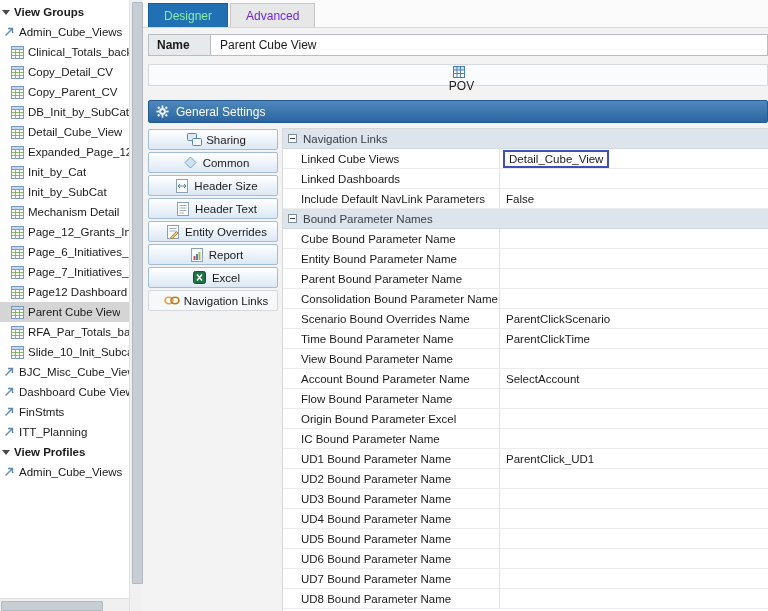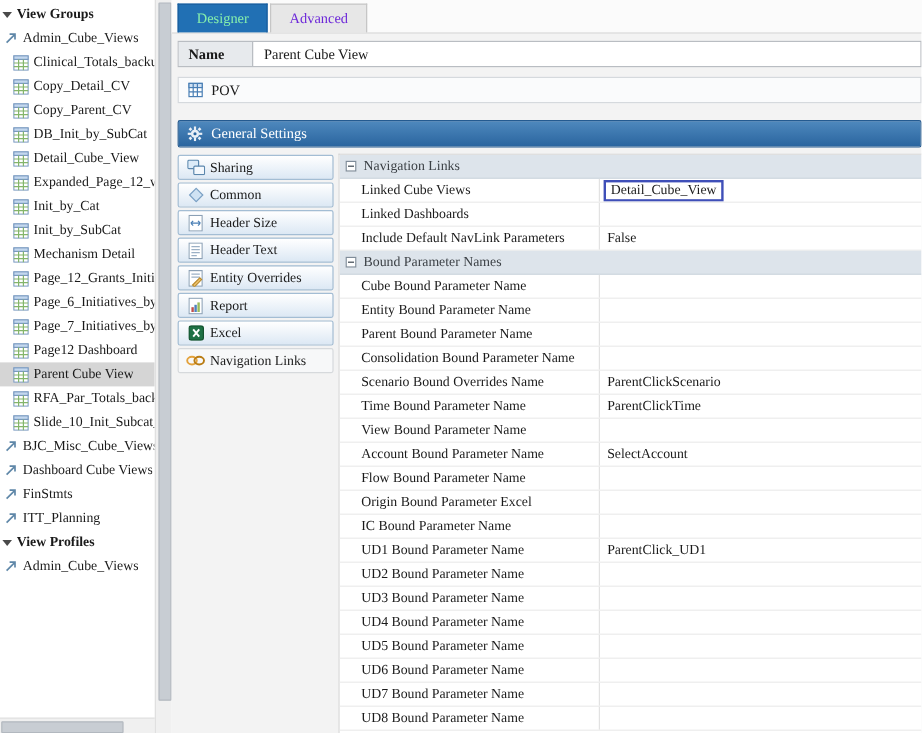--- a/index.html
+++ b/index.html
@@ -1,18 +1,18 @@
 <!DOCTYPE html>
 <html><head>
 <meta charset="utf-8">
 <style>
   html,body { margin:0; padding:0; }
   .app {
     position:relative; width:768px; height:611px; background:#ffffff;
-    font-family:Liberation Serif, serif; font-size:12px; color:#1a1a1a;
+    font-family:Liberation Sans, sans-serif; font-size:12px; color:#1a1a1a;
     overflow:hidden;
   }
   
   .tree-panel { position:absolute; left:0; top:0; width:129px; height:598px; background:#fff; overflow:hidden; }
   .tree-items { padding-top:2px; }
   .tree-row { height:20px; display:flex; align-items:center; white-space:nowrap; overflow:hidden; font-size:11.5px; cursor:default; }
   .tree-row.root { padding-left:2px; }
   .tree-row.group { padding-left:3px; }
   .tree-row.view { padding-left:11px; }
   .tree-row.selected { background:#d5d5d5; }
@@ -29,30 +29,30 @@
   .main { position:absolute; left:143px; top:0; width:625px; height:611px; background:#f3f3f3; }
   .tab-bar { height:28px; background:#fbfbfb; border-bottom:1px solid #d8d8d8; display:flex; align-items:stretch; padding-left:5px; box-sizing:border-box; }
   .tab { padding:0 15px; display:flex; align-items:center; font-size:12px; margin-top:3px; cursor:default; }
   .tab.active { background:#2170b4; color:#86efac; border:1px solid #1a5e9e; border-bottom:none; }
   .tab.inactive { background:#e7e7e7; border:1px solid #c6c6c6; border-bottom:none; color:#6d28d9; margin-left:2px; }
 
   .name-row { margin:6px 0 0 5px; height:22px; width:620px; display:flex; border:1px solid #b9bdc2; background:#fff; box-sizing:border-box; }
   .name-label { width:62px; flex:none; background:#e7eaed; border-right:1px solid #b9bdc2; font-weight:bold; display:flex; align-items:center; padding-left:8px; box-sizing:border-box; }
   .name-value { flex:1; display:flex; align-items:center; padding-left:9px; }
 
-  .pov-row { margin:8px 0 0 5px; height:22px; width:620px; box-sizing:border-box; background:#fafbfc; border:1px solid #d5d9dd; display:flex; align-items:center; padding-left:7px; }
+  .pov-row { margin:8px 0 0 5px; height:22px; width:620px; box-sizing:border-box; background:#fafbfc; border:1px solid #d5d9dd; display:flex; align-items:center; padding-left:7px;flex-direction:column; }
   .pov-icon { margin-right:6px; display:inline-flex; }
 
   .gs-bar { margin:14px 0 0 5px; height:23px; width:620px; box-sizing:border-box; background:linear-gradient(#4e88bd,#2a659f); color:#fff; display:flex; align-items:center; padding-left:7px; border:1px solid #245a90; border-radius:2px; }
   .gs-icon { display:inline-flex; }
   .gs-label { margin-left:7px; font-size:12px; }
 
   .content { margin:5px 0 0 5px; display:flex; align-items:flex-start; }
   .menu-col { width:134px; flex:none; display:flex; flex-direction:column; gap:2px; padding-top:1px; }
-  .menu-btn { height:21px; width:130px; box-sizing:border-box; border:1px solid #a3bdd4; background:linear-gradient(#ffffff,#dce8f4); display:flex; align-items:center; padding-left:5px; border-radius:2px; font-size:11.5px; cursor:default; }
+  .menu-btn { height:21px; width:130px; box-sizing:border-box; border:1px solid #a3bdd4; background:linear-gradient(#ffffff,#dce8f4); display:flex; align-items:center; padding-left:5px; border-radius:2px; font-size:11.5px; cursor:default;justify-content:center; }
   .menu-btn.active { background:#f7f8f9; border-color:#d6d9dc; }
   .micon { width:18px; flex:none; display:inline-flex; justify-content:center; align-items:center; }
   .mlabel { margin-left:3px; white-space:nowrap; }
 
   .grid-col { flex:1; background:#fff; border:1px solid #d7d7d7; border-right:none; height:494px; box-sizing:border-box; overflow:hidden; font-size:11.5px; }
   .grid-group { height:20px; background:#dde4eb; display:flex; align-items:center; padding-left:5px; border-bottom:1px solid #cfd7df; box-sizing:border-box; color:#3a3f44; }
   .collapse-box { width:9px; height:9px; box-sizing:border-box; border:1px solid #7f8c99; background:#fff; position:relative; margin-right:6px; flex:none; }
   .collapse-box::after { content:""; position:absolute; left:1px; right:1px; top:3px; height:1px; background:#3c4852; }
   .grid-row { height:20px; display:flex; border-bottom:1px solid #ececec; box-sizing:border-box; }
   .cell-name { width:216px; flex:none; box-sizing:border-box; padding-left:18px; display:flex; align-items:center; white-space:nowrap; overflow:hidden; }

